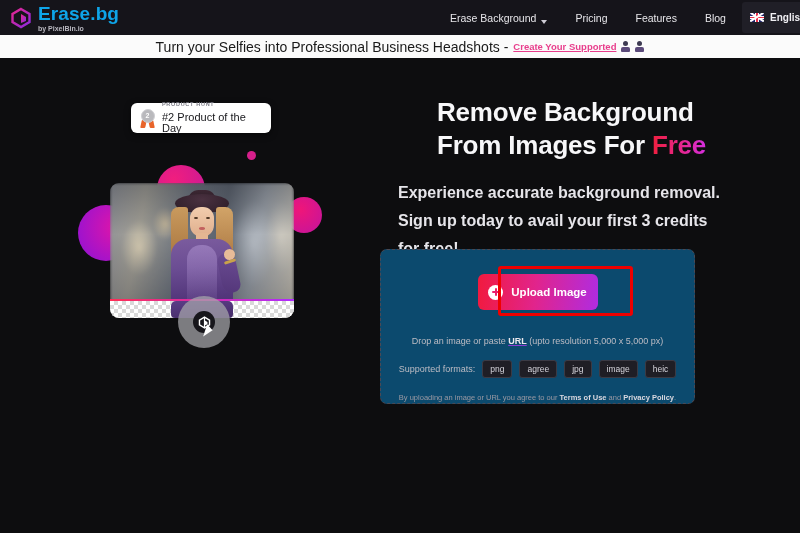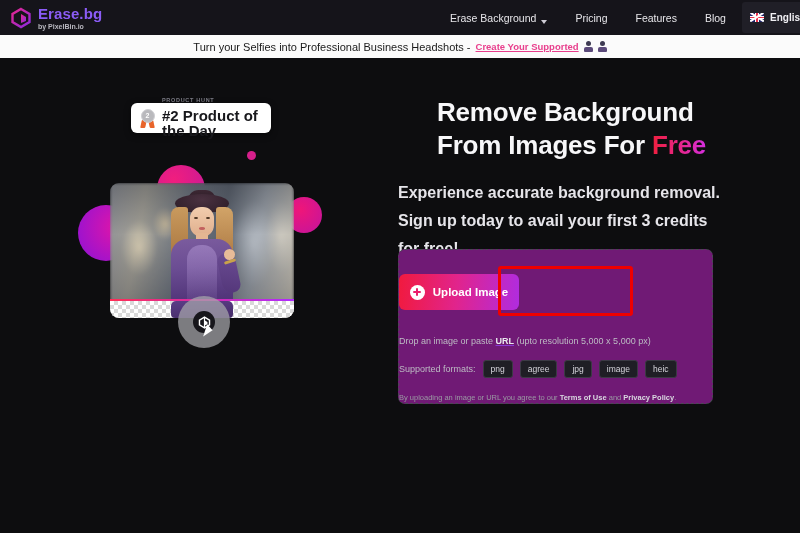--- a/index.html
+++ b/index.html
@@ -12,21 +12,21 @@
   .page { position: relative; width: 800px; height: 533px; background: #0d0d0f; }
 
   
   .nav {
     position: absolute; top: 0; left: 0; width: 800px; height: 35px;
     background: #15141a; display: flex; align-items: center;
   }
   .brand { display: flex; align-items: center; gap: 6px; padding-left: 10px; }
   .brand-logo { width: 22px; height: 22px; position: relative; flex: 0 0 22px; }
   .brand-text { display: flex; flex-direction: column; line-height: 1; }
-  .brand-name { font-size: 15px; font-weight: 700; color: #8b5cf6; letter-spacing: .1px; }
+  .brand-name { font-size: 19px; font-weight: 700; color: #0ea5e9; letter-spacing: .1px; }
   .brand-sub { font-size: 7px; color: #b9b8c0; margin-top: 2px; font-weight: 600; }
 
   .nav-links { position: absolute; left: 450px; top: 0; height: 35px; display: flex; align-items: center; gap: 28px; }
   .nav-link { font-size: 10.5px; color: #e7e6ea; white-space: nowrap; display: flex; align-items: flex-end; gap: 5px; cursor: pointer; }
   .chev { width: 0; height: 0; border-left: 3.5px solid transparent; border-right: 3.5px solid transparent; border-top: 4px solid #cfcdd6; display: inline-block; }
 
   .lang {
     position: absolute; right: 0; top: 2px; height: 31px; width: 58px;
     background: #201f27; display: flex; align-items: center; gap: 6px; padding-left: 8px;
     border-radius: 3px 0 0 3px; cursor: pointer;
@@ -41,42 +41,42 @@
   .flag-cross-h { position:absolute; left:0; top:3.2px; width:14px; height:2.6px; background:#fff; }
   .flag-cross-v2 { position:absolute; left:6.1px; top:0; width:1.8px; height:9px; background:#e8304a; }
   .flag-cross-h2 { position:absolute; left:0; top:3.8px; width:14px; height:1.4px; background:#e8304a; }
   .lang-label { font-size: 10px; font-weight: 700; color: #f0eff3; white-space: nowrap; }
 
   
   .promo {
     position: absolute; top: 35px; left: 0; width: 800px; height: 23px;
     background: #fbfbfb; display: flex; align-items: center; justify-content: center; gap: 5px;
   }
-  .promo-text { font-size: 11px; color: #1a1a1a; }
+  .promo-text { font-size: 14px; color: #1a1a1a; }
   .promo-link { font-size: 9.5px; color: #e83e8c; font-weight: 600; text-decoration: underline; cursor: pointer; }
   .promo-ava { width: 9px; height: 11px; position: relative; display: inline-block; }
   .promo-ava .head { position:absolute; left:2px; top:0; width:5px; height:5px; border-radius:50%; background:#3d3a52; }
   .promo-ava .body { position:absolute; left:0; top:5.5px; width:9px; height:5.5px; border-radius:2px 2px 1px 1px; background:#5b4a7a; }
 
   
   .visual { position: absolute; left: 0px; top: 58px; width: 390px; height: 420px; }
 
   .ph-badge {
     position: absolute; left: 131px; top: 103px; width: 140px; height: 30px;
     background: #ffffff; border-radius: 6px; display: flex; align-items: center; gap: 6px;
     padding: 0 8px; box-shadow: 0 2px 6px rgba(0,0,0,.5);
   }
   .medal { width: 17px; height: 19px; position: relative; flex: 0 0 17px; }
   .medal-ribbon-l { position:absolute; left:2px; bottom:0; width:5px; height:8px; background:#e8642a; transform: skewX(-12deg); border-radius:1px; }
   .medal-ribbon-r { position:absolute; right:2px; bottom:0; width:5px; height:8px; background:#e8642a; transform: skewX(12deg); border-radius:1px; }
   .medal-circle { position:absolute; left:1.5px; top:0px; width:14px; height:14px; border-radius:50%; background:#b9b9bd; border:1.5px solid #cfcfd3; display:flex; align-items:center; justify-content:center; }
   .medal-num { font-size:7px; font-weight:700; color:#fff; line-height:1; }
   .ph-text { display: flex; flex-direction: column; line-height: 1; }
   .ph-kicker { font-size: 5.5px; font-weight: 700; letter-spacing: .7px; color: #7a7a84; }
-  .ph-title { font-size: 15px; font-weight: 700; color: #18181c; margin-top: 4px; }
+  .ph-title { font-size: 11px; font-weight: 400; color: #18181c; margin-top: 4px; }
 
   .blob { position: absolute; border-radius: 50%; }
   .blob-dot { left: 247px; top: 151px; width: 9px; height: 9px; background: #d61f8b; }
   .blob-top { left: 157px; top: 165px; width: 48px; height: 48px;
     background: radial-gradient(circle at 35% 30%, #f11e7e, #c0189c); }
   .blob-left { left: 78px; top: 205px; width: 56px; height: 56px;
     background: radial-gradient(circle at 70% 40%, #e015a8, #8b12d8); }
   .blob-right { left: 286px; top: 197px; width: 36px; height: 36px;
     background: radial-gradient(circle at 40% 35%, #ef1679, #c2149e); }
 
@@ -190,23 +190,23 @@
   
   .content { position: absolute; left: 398px; top: 96px; width: 360px; }
   .h1 { font-size: 26px; font-weight: 700; color: #f7f7f9; line-height: 1.28; letter-spacing: -.2px; margin-left: 39px; }
   .h1 .free {
     background: linear-gradient(90deg,#f01f3d 0%, #e6268f 55%, #d42ee0 100%);
     -webkit-background-clip: text; background-clip: text; color: transparent;
   }
   .sub { margin-top: 16px; font-size: 16px; font-weight: 700; color: #e6e5ea; line-height: 1.75; width: 322px; }
 
   .upload-card {
-    position: absolute; left: 398px; top: 249px; width: 315px; height: 155px;
-    border: 1px dashed #4a4954; border-radius: 7px; background: #701a75;
-    display: flex; flex-direction: column; 
+    position: absolute; left: 380px; top: 249px; width: 315px; height: 155px;
+    border: 1px dashed #4a4954; border-radius: 7px; background: #0c4a6e;
+    display: flex; flex-direction: column; align-items: center;
   }
   .hl-box {
     position: absolute; left: 498px; top: 266px; width: 135px; height: 50px;
     border: 3px solid #ef0000; border-radius: 3px; pointer-events: none;
   }
   .upload-btn {
     margin-top: 24px; width: 120px; height: 36px; border-radius: 6px; border: none;
     background: linear-gradient(95deg,#f11a3e 0%, #e1248c 48%, #b02ce0 100%);
     color: #fff; font-size: 11.5px; font-weight: 700;
     display: flex; align-items: center; justify-content: center; gap: 8px; cursor: pointer;

